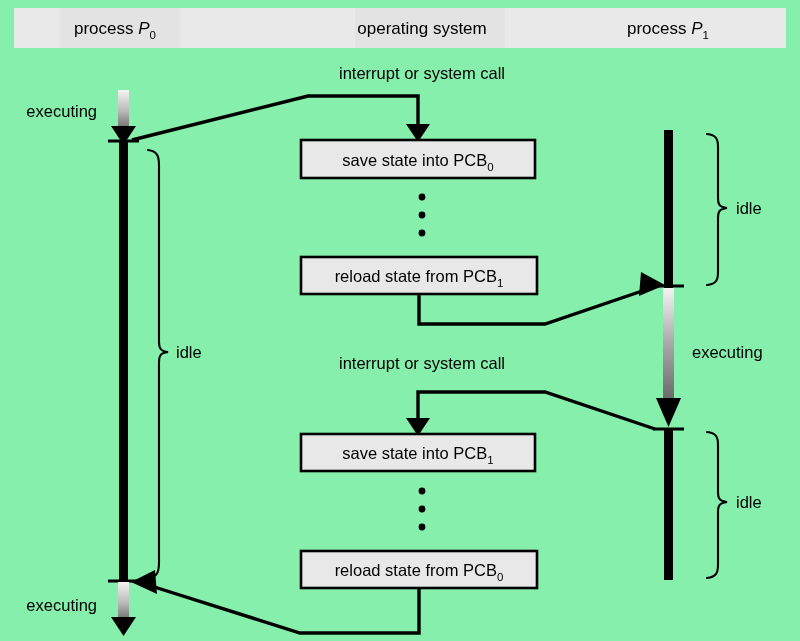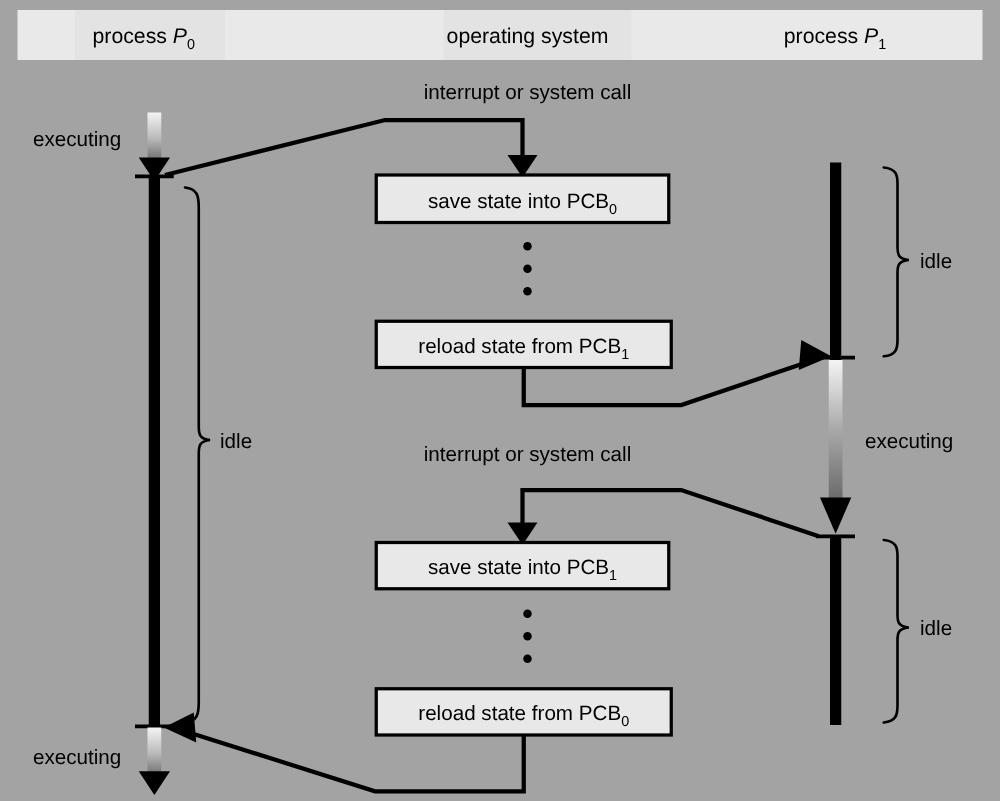--- a/index.html
+++ b/index.html
@@ -11,21 +11,21 @@
   body {
     width: 800px;
     height: 641px;
     font-family: "Liberation Sans", sans-serif;
     overflow: hidden;
   }
   #diagram-root {
     position: relative;
     width: 800px;
     height: 641px;
-    background: #a3a3a3;
+    background: #86efac;
   }
   svg#scene {
     display: block;
     width: 800px;
     height: 641px;
   }
   text {
     font-family: "Liberation Sans", sans-serif;
     fill: #000000;
   }

